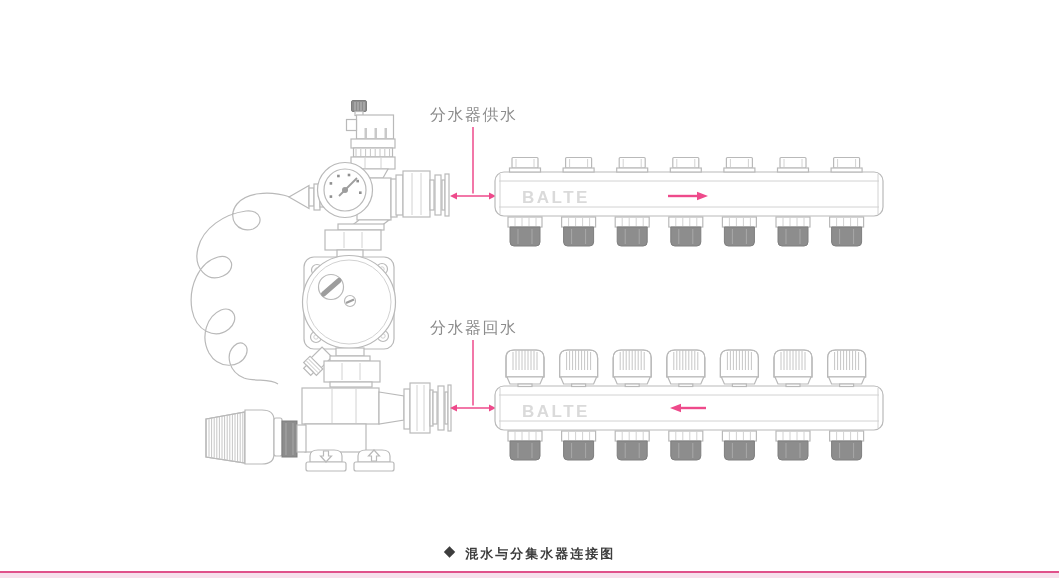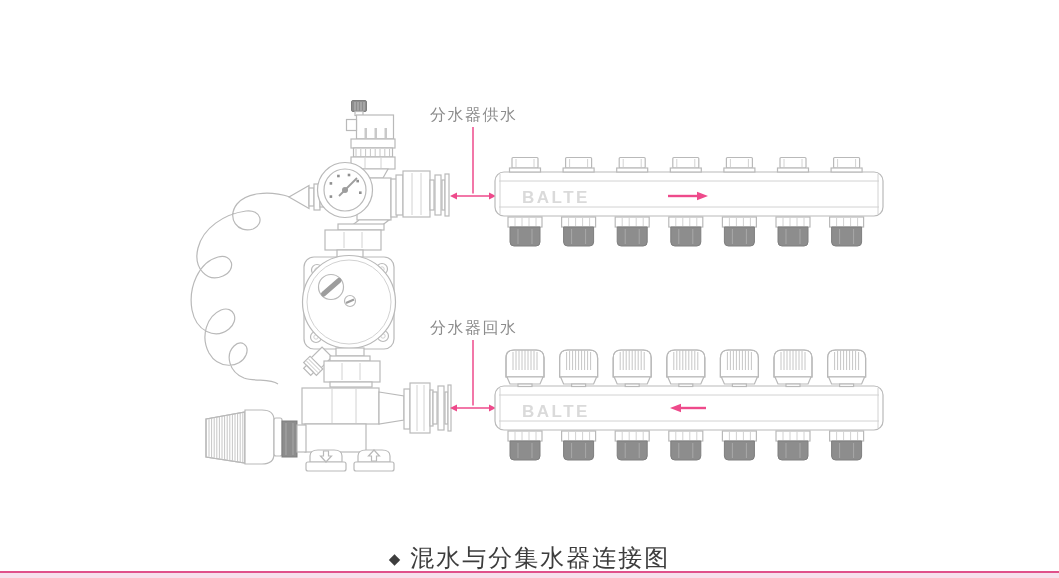--- a/index.html
+++ b/index.html
@@ -24,21 +24,21 @@
   .pinkf{ fill:var(--accent); stroke:none; }
   .needle{ stroke:#9d9d9d; stroke-width:1.8; }
   .tick { fill:#8f8f8f; }
   .brand-text{ font-family:"Liberation Sans",sans-serif; font-weight:bold; font-size:17px;
                letter-spacing:2.5px; fill:var(--brand); }
   .label-text{ font-family:"Liberation Sans",sans-serif; font-size:16px;
                letter-spacing:1.5px; fill:var(--label); }
   .caption{ position:absolute; left:0; right:0; top:542px; text-align:center;
             color:var(--caption); white-space:nowrap; }
   .caption .bullet{ font-size:15px; vertical-align:2px; margin-right:10px; }
-  .caption .txt{ font-size:24px; letter-spacing:2px; }
+  .caption .txt{ font-size:13px; letter-spacing:2px;font-weight:bold; }
   .footer-line{ position:absolute; left:0; right:0; bottom:0; height:5px;
                 border-top:2px solid var(--fline); background:var(--ftint); }
 </style>
 </head>
 <body>
 
 <div class="stage">
 <svg width="1059" height="578" viewBox="0 0 1059 578">
   <defs>
 

